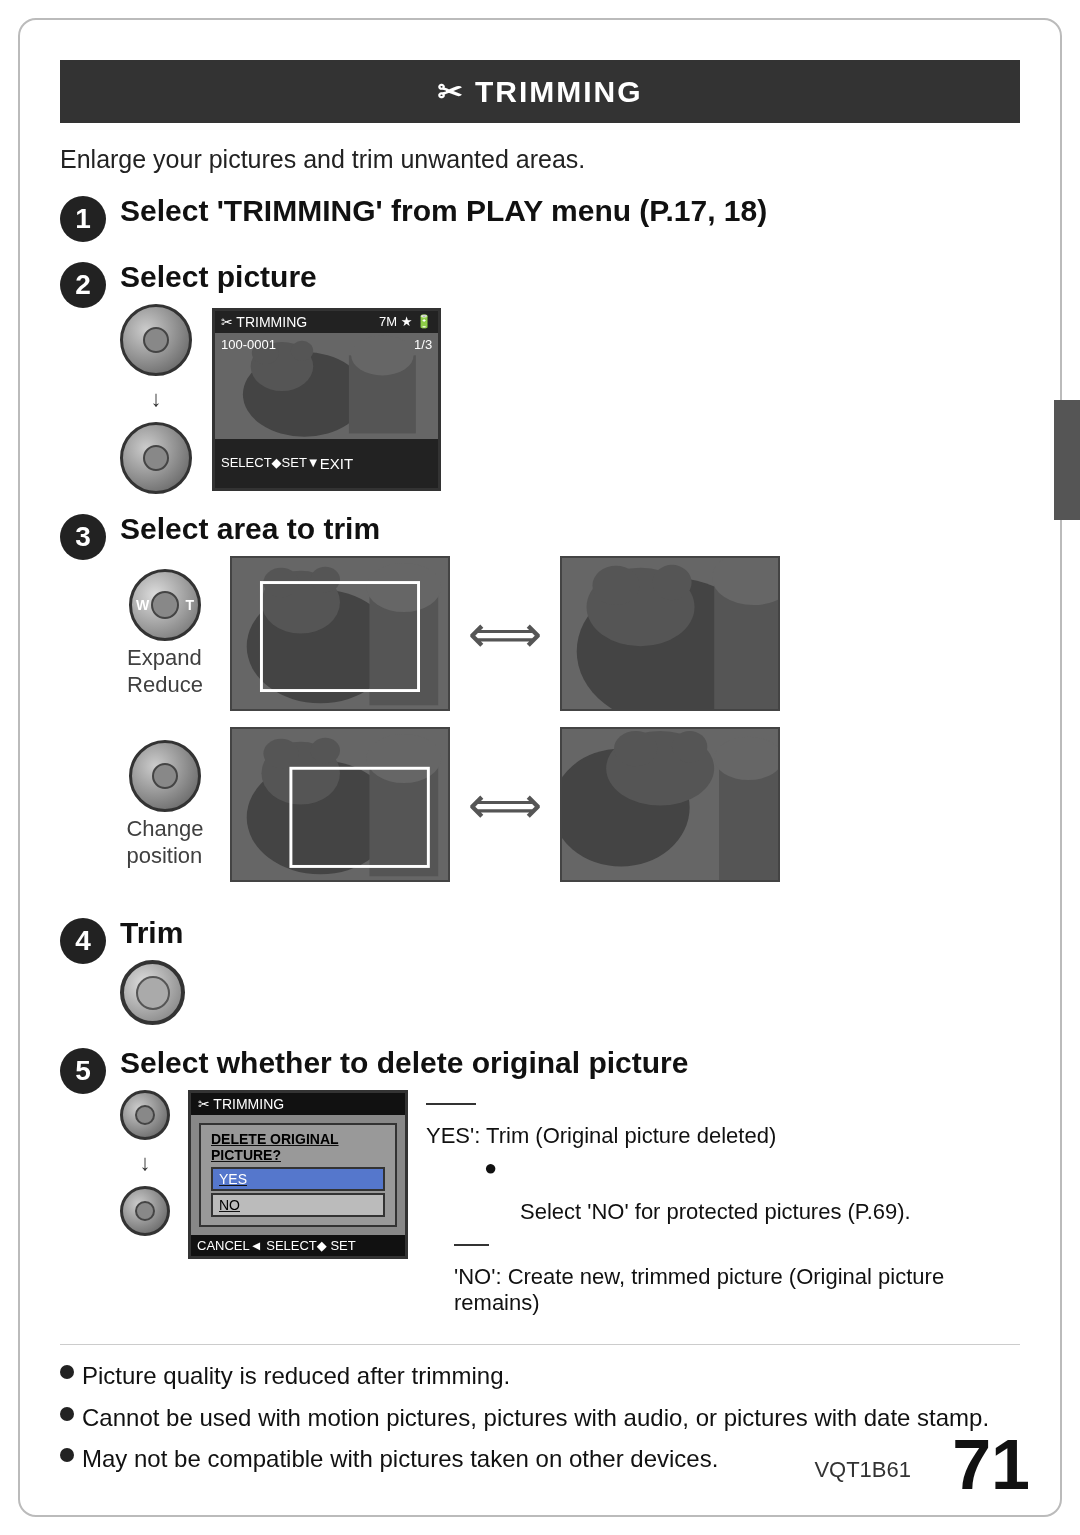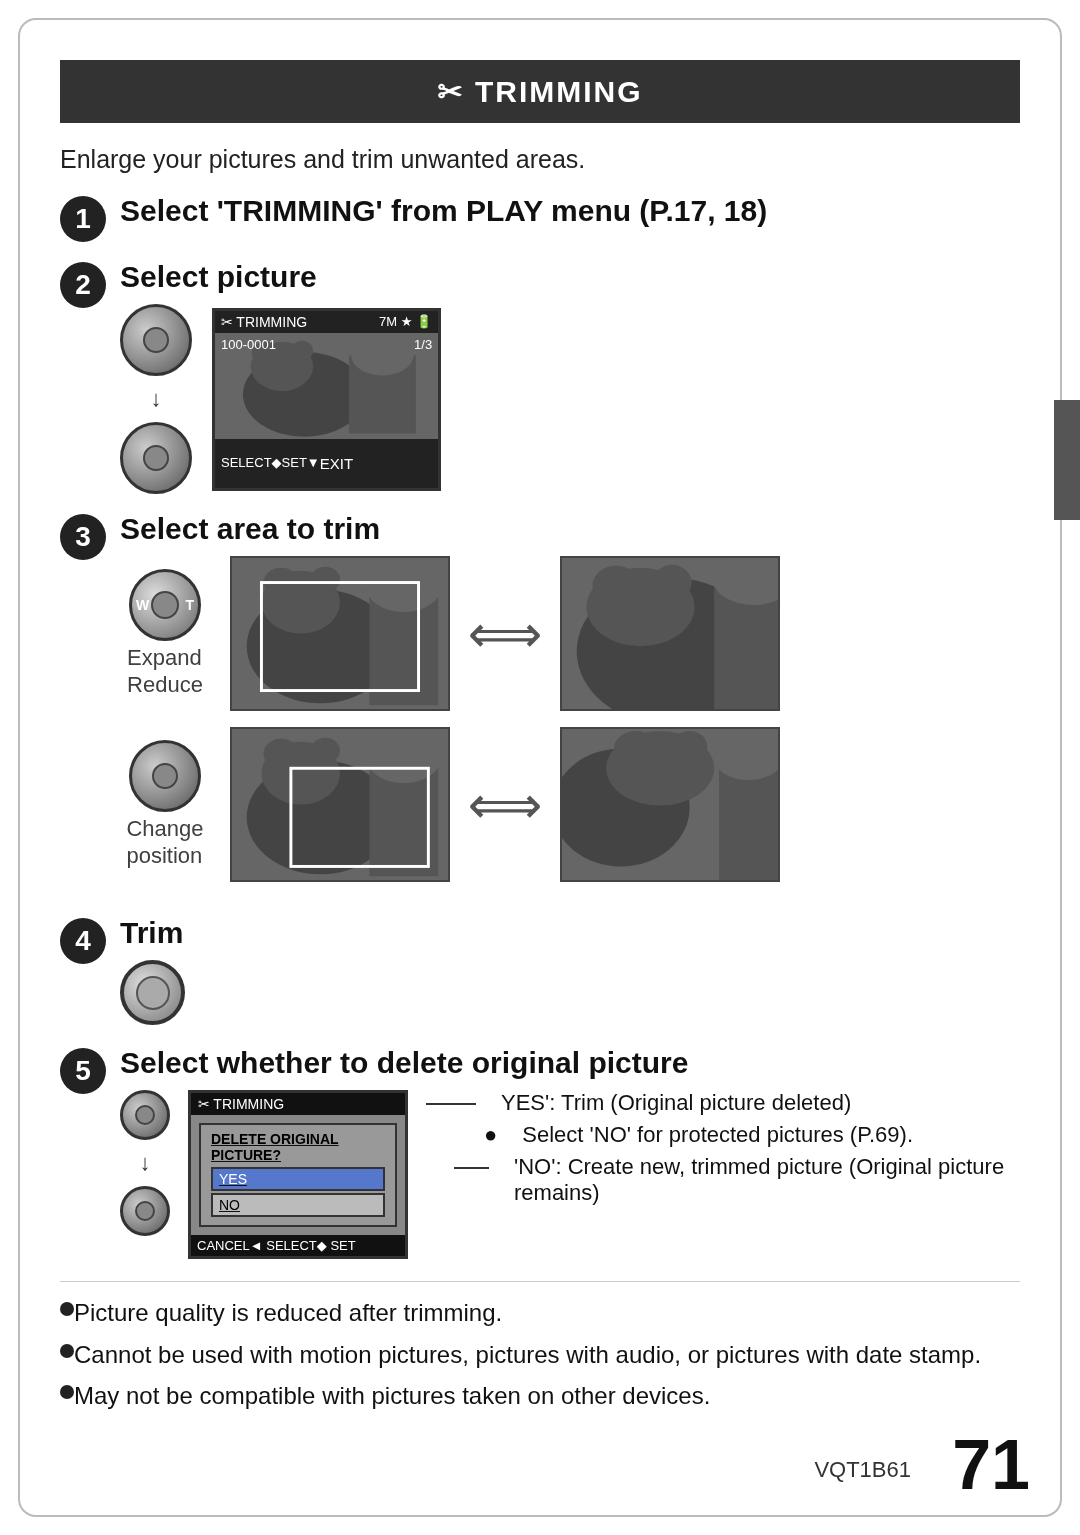--- a/index.html
+++ b/index.html
@@ -322,36 +322,37 @@
 
     .step5-text {
       flex: 1;
     }
 
     .step5-line {
       font-size: 24px;
       margin-bottom: 6px;
       display: flex;
       align-items: flex-start;
-      gap: 25px;
+      gap: 18px;
+      flex-direction: column;
     }
 
     
     .notes-section {
       margin-top: 22px;
       border-top: 1px solid #ccc;
       padding-top: 14px;
     }
 
     .note-line {
       font-size: 24px;
       margin-bottom: 8px;
       display: flex;
       align-items: flex-start;
-      gap: 0;
+      gap: 8px;
       line-height: 1.4;
     }
 
     .bullet-dot {
       width: 14px;
       height: 14px;
       border-radius: 50%;
       background: #222;
       flex-shrink: 0;
       margin-top: 6px;
@@ -628,21 +629,21 @@
           <div class="delete-screen-footer">CANCEL◄ SELECT◆ SET</div>
         </div>
 
         <div class="step5-text">
           <div class="step5-line">
             <span style="display:inline-block; width:50px; height:2px; background:#333; margin-top:13px; flex-shrink:0;"></span>
             <span style="font-size:22px;">YES': Trim (Original picture deleted)</span>
           </div>
           <div class="step5-line" style="margin-left:58px;">
             <span style="font-size:22px;">●</span>
-            <span style="font-size:22px;">Select 'NO' for protected pictures (P.69).</span>
+            <span style="font-size:22px;margin-left:36px;">Select 'NO' for protected pictures (P.69).</span>
           </div>
           <div class="step5-line" style="margin-left:28px; align-items:flex-start;">
             <span style="display:inline-block; width:35px; height:2px; background:#333; margin-top:13px; flex-shrink:0;"></span>
             <span style="font-size:22px;">'NO': Create new, trimmed picture (Original picture remains)</span>
           </div>
         </div>
       </div>
     </div>
   </div>
 

